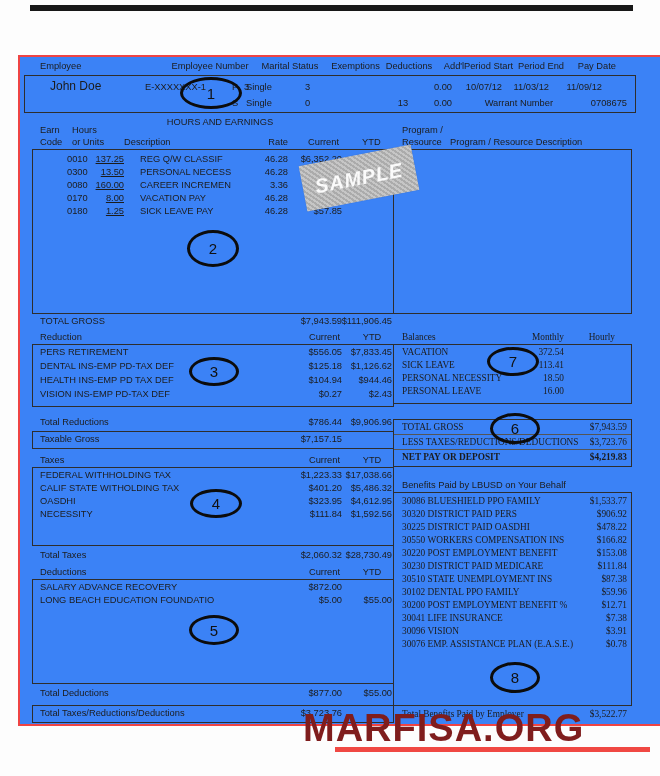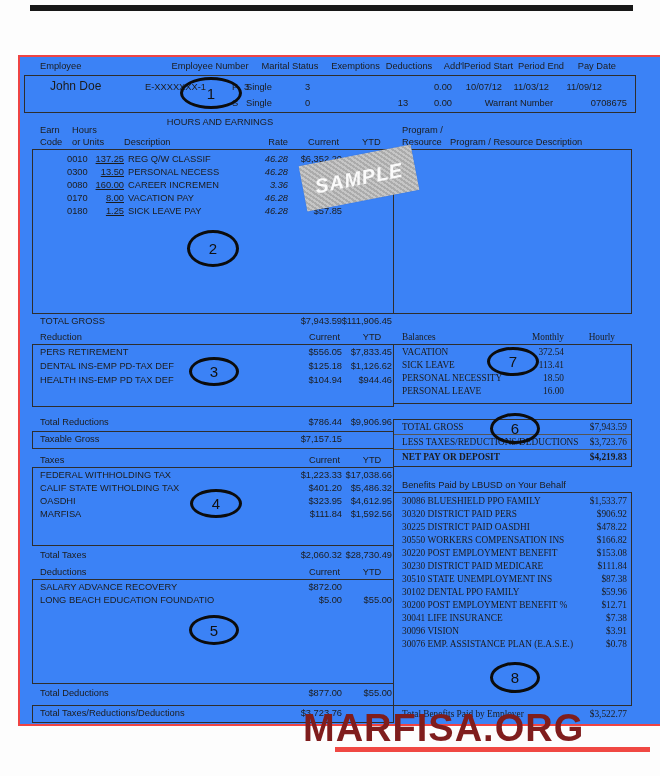--- a/index.html
+++ b/index.html
@@ -12,23 +12,23 @@
   .c10{font-size:12px;}
   .ctr{text-align:center;}
   .rgt{text-align:right;}
   .bold{font-weight:bold;}
   .box{position:absolute;border:1px solid #2e2e2e;background:transparent;}
   .trow{position:absolute;left:12px;width:360px;height:12px;}
   .rrow{position:absolute;left:373px;width:237px;height:12px;font-family:Liberation Serif, serif;}
   
   .c-code{left:8px;width:30px;margin-left:27px;}
   .c-units{left:42px;width:50px;text-align:right;text-decoration:underline;}
-  .c-desc{left:96px;}
+  .c-desc{left:108px;}
   .c-desc2{left:8px;}
-  .c-rate{left:196px;width:60px;text-align:right;font-style:italic;}
+  .c-rate{left:196px;width:60px;text-align:right;}
   .c-cur{left:240px;width:70px;text-align:right;}
   .c-ytd{left:290px;width:70px;text-align:right;}
   .h-cur{left:255px;width:75px;text-align:center;}
   .h-ytd{left:312px;width:56px;text-align:center;}
   
   .b-desc{left:9px;}
   .b-mon{left:111px;width:60px;text-align:right;}
   .b-hr{left:162px;width:60px;text-align:right;}
   .b-val{left:154px;width:80px;text-align:right;}
   .circle{position:absolute;border:3px solid #0c0c0c;border-radius:50%;
@@ -156,20 +156,25 @@
   <div class="trow" style="top:304px">
     <span class="cell c-desc2">DENTAL INS-EMP PD-TAX DEF</span>
     <span class="cell c-cur">$125.18</span>
     <span class="cell c-ytd">$1,126.62</span>
   </div>
   <div class="trow" style="top:318px">
     <span class="cell c-desc2">HEALTH INS-EMP PD TAX DEF</span>
     <span class="cell c-cur">$104.94</span>
     <span class="cell c-ytd">$944.46</span>
   </div>
+  <div class="trow" style="top:332px">
+    <span class="cell c-desc2">VISION INS-EMP PD-TAX DEF</span>
+    <span class="cell c-cur">$0.27</span>
+    <span class="cell c-ytd">$2.43</span>
+  </div>
   <div class="trow" style="top:360px">
     <span class="cell c-desc2">Total Reductions</span>
     <span class="cell c-cur">$786.44</span>
     <span class="cell c-ytd">$9,906.96</span>
   </div>
 
   <div class="box" style="left:12px;top:374px;width:360px;height:16px"></div>
   <div class="trow" style="top:377px">
     <span class="cell c-desc2">Taxable Gross</span>
     <span class="cell c-cur">$7,157.15</span>
@@ -190,21 +195,21 @@
     <span class="cell c-desc2">CALIF STATE WITHOLDING TAX</span>
     <span class="cell c-cur">$401.20</span>
     <span class="cell c-ytd">$5,486.32</span>
   </div>
   <div class="trow" style="top:439px">
     <span class="cell c-desc2">OASDHI</span>
     <span class="cell c-cur">$323.95</span>
     <span class="cell c-ytd">$4,612.95</span>
   </div>
   <div class="trow" style="top:452px">
-    <span class="cell c-desc2">MARFISA</span>
+    <span class="cell c-desc2">NECESSITY</span>
     <span class="cell c-cur">$111.84</span>
     <span class="cell c-ytd">$1,592.56</span>
   </div>
   <div class="trow" style="top:493px">
     <span class="cell c-desc2">Total Taxes</span>
     <span class="cell c-cur">$2,060.32</span>
     <span class="cell c-ytd">$28,730.49</span>
   </div>
 
   <div class="trow" style="top:510px">

